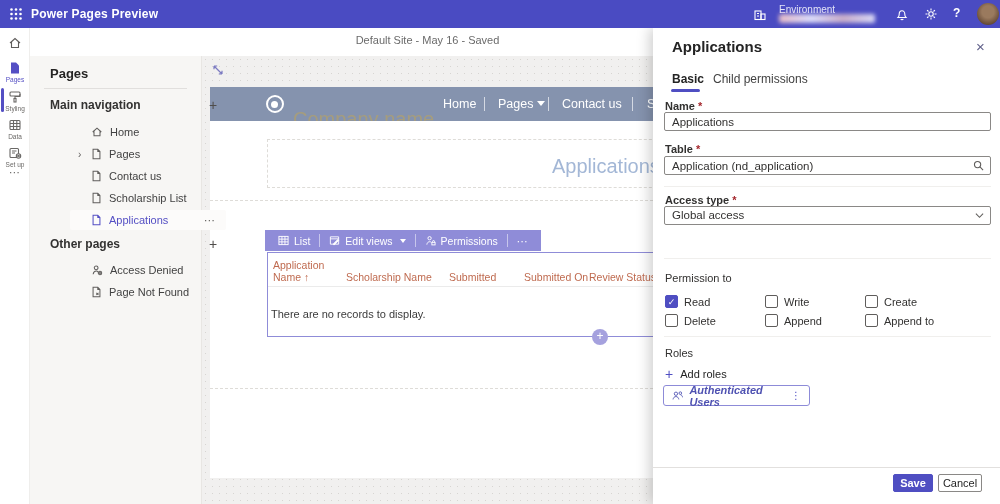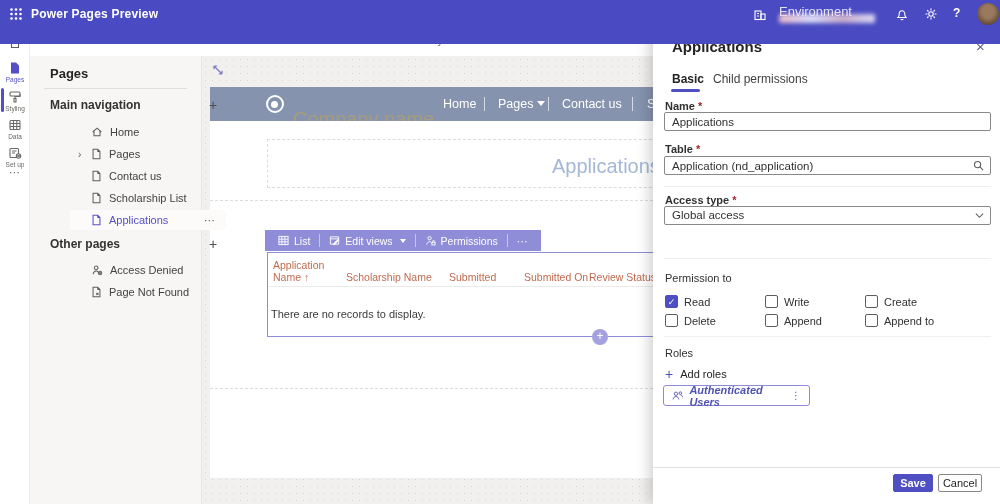--- a/index.html
+++ b/index.html
@@ -1,23 +1,23 @@
 <!DOCTYPE html>
 <html><head>
 <meta charset="utf-8">
 <style>
   * { margin:0; padding:0; box-sizing:border-box; }
   html,body { width:1000px; height:504px; }
   body { font-family:"Liberation Sans","DejaVu Sans",sans-serif; background:#fff; position:relative; overflow:hidden; }
 
   
-  #appbar { position:absolute; left:0; top:0; width:1000px; height:44px; background:#4a4bc2; color:#fff; z-index:50; }
+  #appbar { position:absolute; left:0; top:0; width:1000px; height:28px; background:#4a4bc2; color:#fff; z-index:50; }
   #appbar .title { position:absolute; left:31px; top:7px; font-size:12px; font-weight:bold; letter-spacing:.2px; }
   .appbar-icon { position:absolute; top:7px; width:14px; height:14px; color:#fff; cursor:pointer; }
-  #env-label { position:absolute; left:779px; top:4px; font-size:13px; color:#e3e3f8; }
+  #env-label { position:absolute; left:779px; top:4px; font-size:10px; color:#e3e3f8; }
   #env-blur { position:absolute; left:779px; top:14px; width:96px; height:9px; border-radius:2px;
               background:linear-gradient(90deg,rgba(255,205,200,.85),rgba(235,235,255,.9),rgba(255,215,205,.7),rgba(240,240,255,.85));
               filter:blur(2.2px); }
   #avatar { position:absolute; left:977px; top:3px; width:22px; height:22px; border-radius:50%;
             background:radial-gradient(circle at 50% 40%, #9a7a5e 0 35%, #6b4f3a 70%, #3d2c20 100%); cursor:pointer; }
   #help-glyph { position:absolute; left:953px; top:6px; font-size:12px; font-weight:bold; cursor:pointer; }
 
   
   #status { position:absolute; left:300px; top:34px; width:255px; text-align:center; font-size:11px; color:#6a6a6a; }
 

